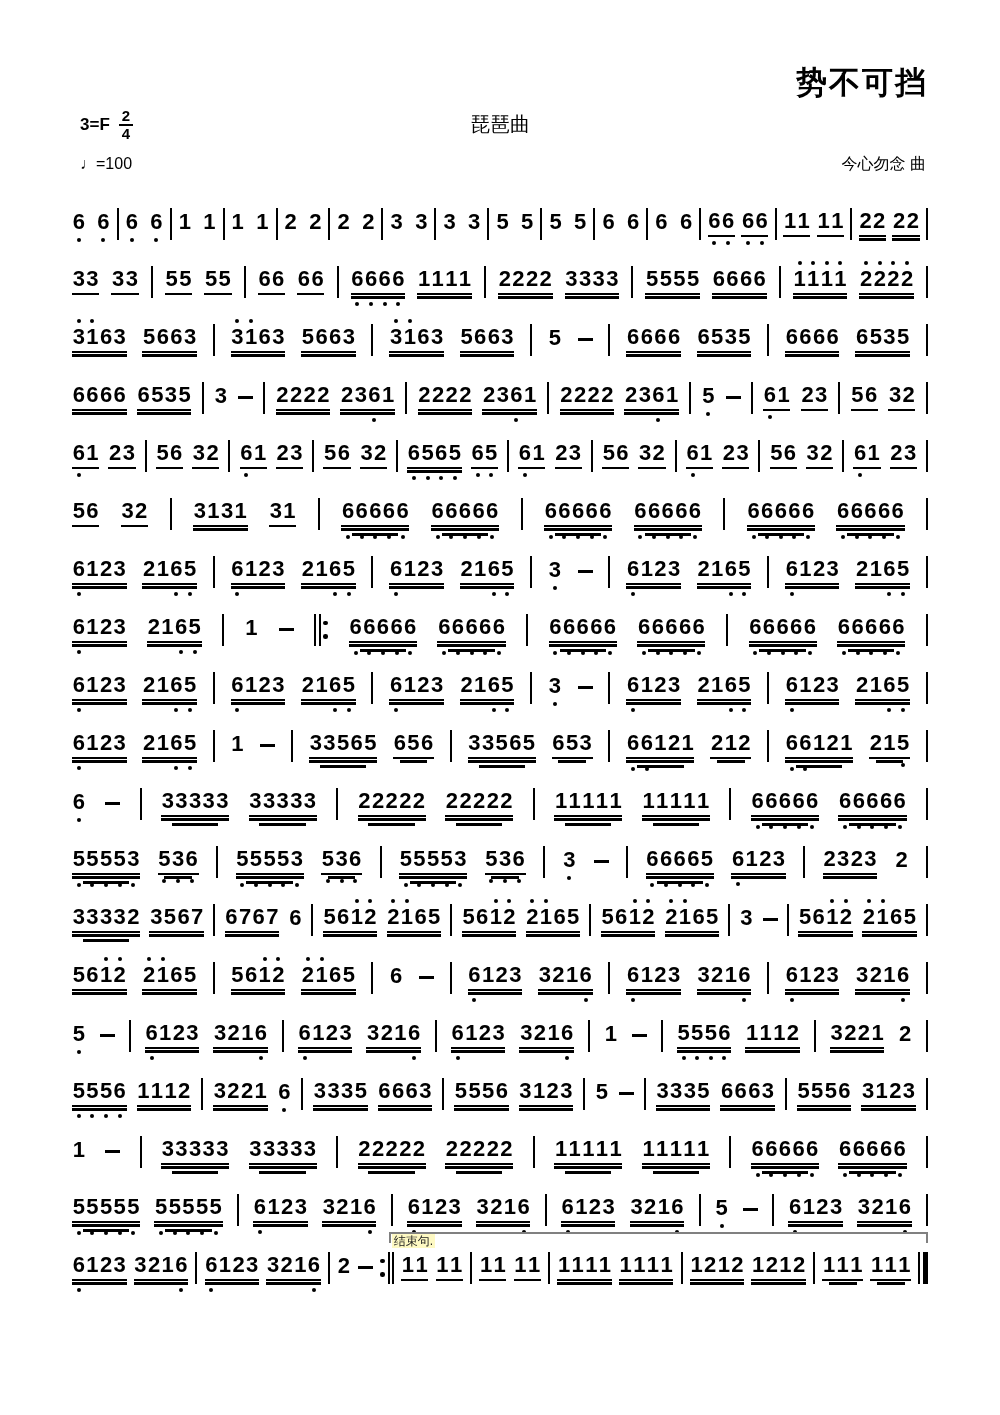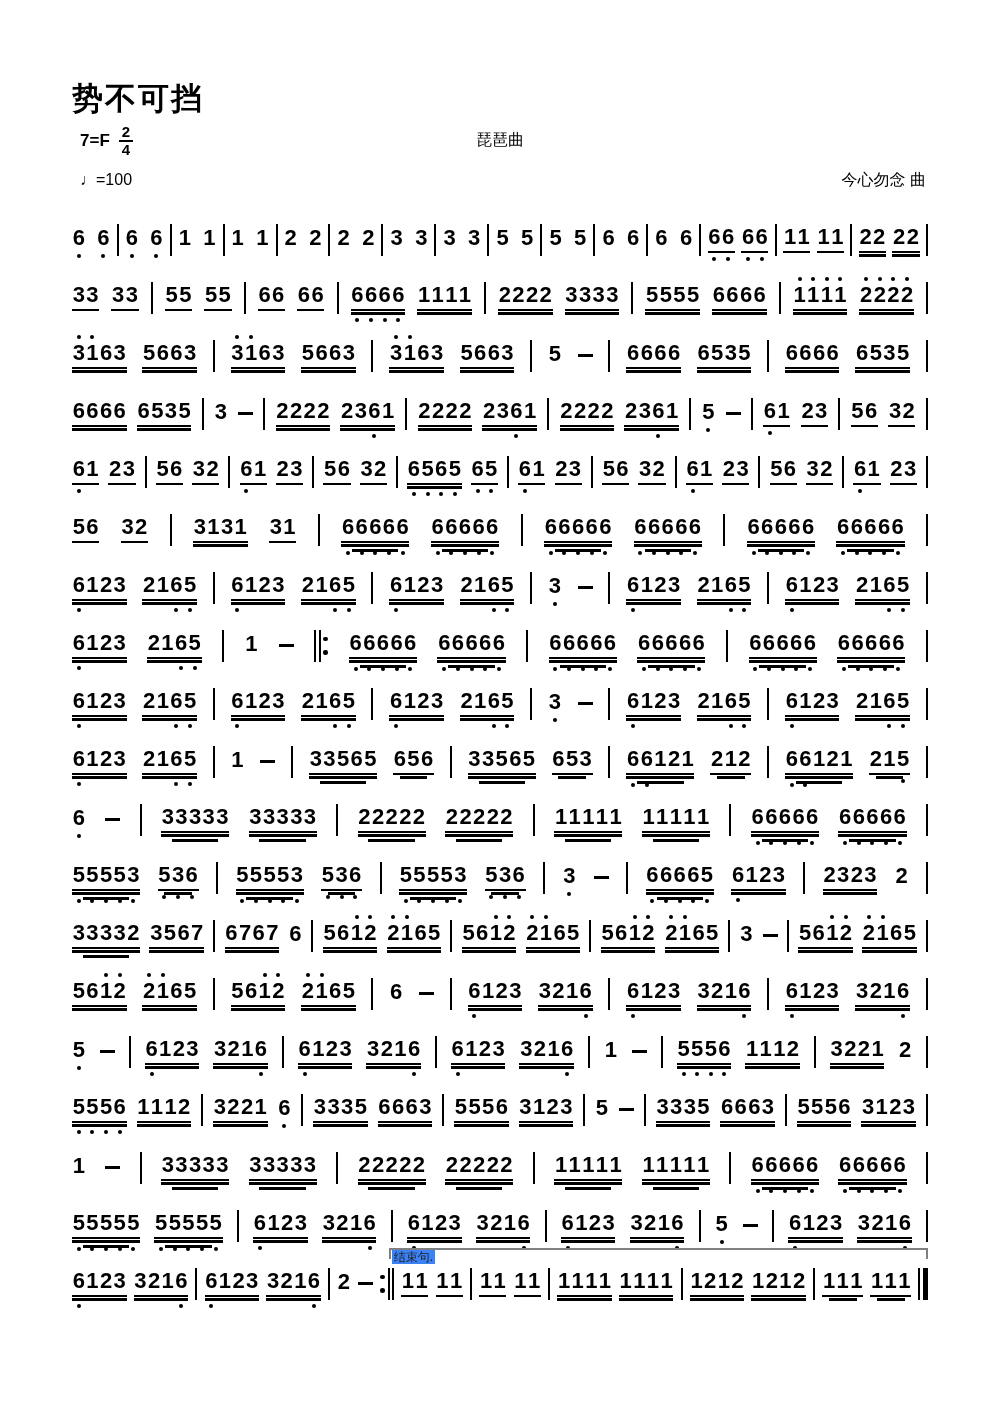--- a/index.html
+++ b/index.html
@@ -1,24 +1,24 @@
 <!DOCTYPE html>
 <html><head>
 <meta charset="utf-8">
 <style>
   html,body{margin:0;padding:0;background:#fff;}
   body{width:1000px;height:1415px;font-family:"Liberation Sans",sans-serif;color:#000;position:relative;overflow:hidden;}
   .page{padding:0 72px;}
-  .title{margin-top:78px;text-align:left;font-size:31px;font-weight:600;letter-spacing:2px;}
+  .title{margin-top:62px;text-align:right;font-size:31px;font-weight:600;letter-spacing:2px;}
   .row2{display:grid;grid-template-columns:1fr auto 1fr;align-items:center;margin-top:4px;}
   .keyblock{display:flex;align-items:center;gap:9px;font-size:17px;font-weight:bold;padding-left:8px;}
   .timesig{display:inline-block;font-size:15px;font-weight:bold;line-height:1.05;text-align:center;}
   .timesig b{display:block;padding:0 3px;}
   .timesig b:first-child{border-bottom:2px solid #000;}
-  .subtitle{text-align:center;font-size:16px;}
+  .subtitle{text-align:center;font-size:20px;}
   .row3{display:flex;justify-content:space-between;align-items:center;margin-top:12px;font-size:16px;}
   .tempo{padding-left:8px;}
   .composer{padding-right:2px;}
   .score{margin-top:20px;}
   .line{display:flex;align-items:center;justify-content:space-between;height:58px;position:relative;}
   
   .tok{position:relative;display:inline-flex;font-size:22px;font-weight:bold;line-height:1;padding-bottom:3px;}
   .tok.u1,.tok.u2{border-bottom:2.5px solid #000;}
   .tok.u2::after{content:"";position:absolute;left:0;right:0;bottom:-5.5px;height:2.5px;background:#000;}
   .xl{position:absolute;height:2.5px;background:#000;left:16%;right:16%;}
@@ -41,30 +41,30 @@
   .cd::before,.cd::after{content:"";position:absolute;left:0;width:4.5px;height:4.5px;border-radius:50%;background:#000;}
   .cd::before{top:2px;}
   .cd::after{bottom:2px;}
   
   .dash{display:inline-block;width:15px;height:3.5px;background:#000;flex:none;}
   
   .ending{position:absolute;top:-7px;left:37%;right:0;height:10px;border-top:2px solid #808080;pointer-events:none;}
   .ending::before,.ending::after{content:"";position:absolute;top:-1px;width:2px;height:10px;background:#808080;}
   .ending::before{left:0;}
   .ending::after{right:0;}
-  .ending .elabel{position:absolute;left:3px;top:0;font-size:12px;color:#222;background:#3b82f6;padding:0 2px;line-height:1.2;}
+  .ending .elabel{position:absolute;left:3px;top:0;font-size:12px;color:#222;background:#fef9c3;padding:0 2px;line-height:1.2;}
 </style>
 </head>
 <body>
 
 <div class="page">
   <div class="title">势不可挡</div>
   <div class="row2">
     <div class="keyblock">
-      <span>7=F</span>
+      <span>3=F</span>
       <span class="timesig">
         <b>2</b>
         <b>4</b>
       </span>
     </div>
     <div class="subtitle">琵琶曲</div>
     <div></div>
   </div>
   <div class="row3">
     <span class="tempo">♩=100</span>

